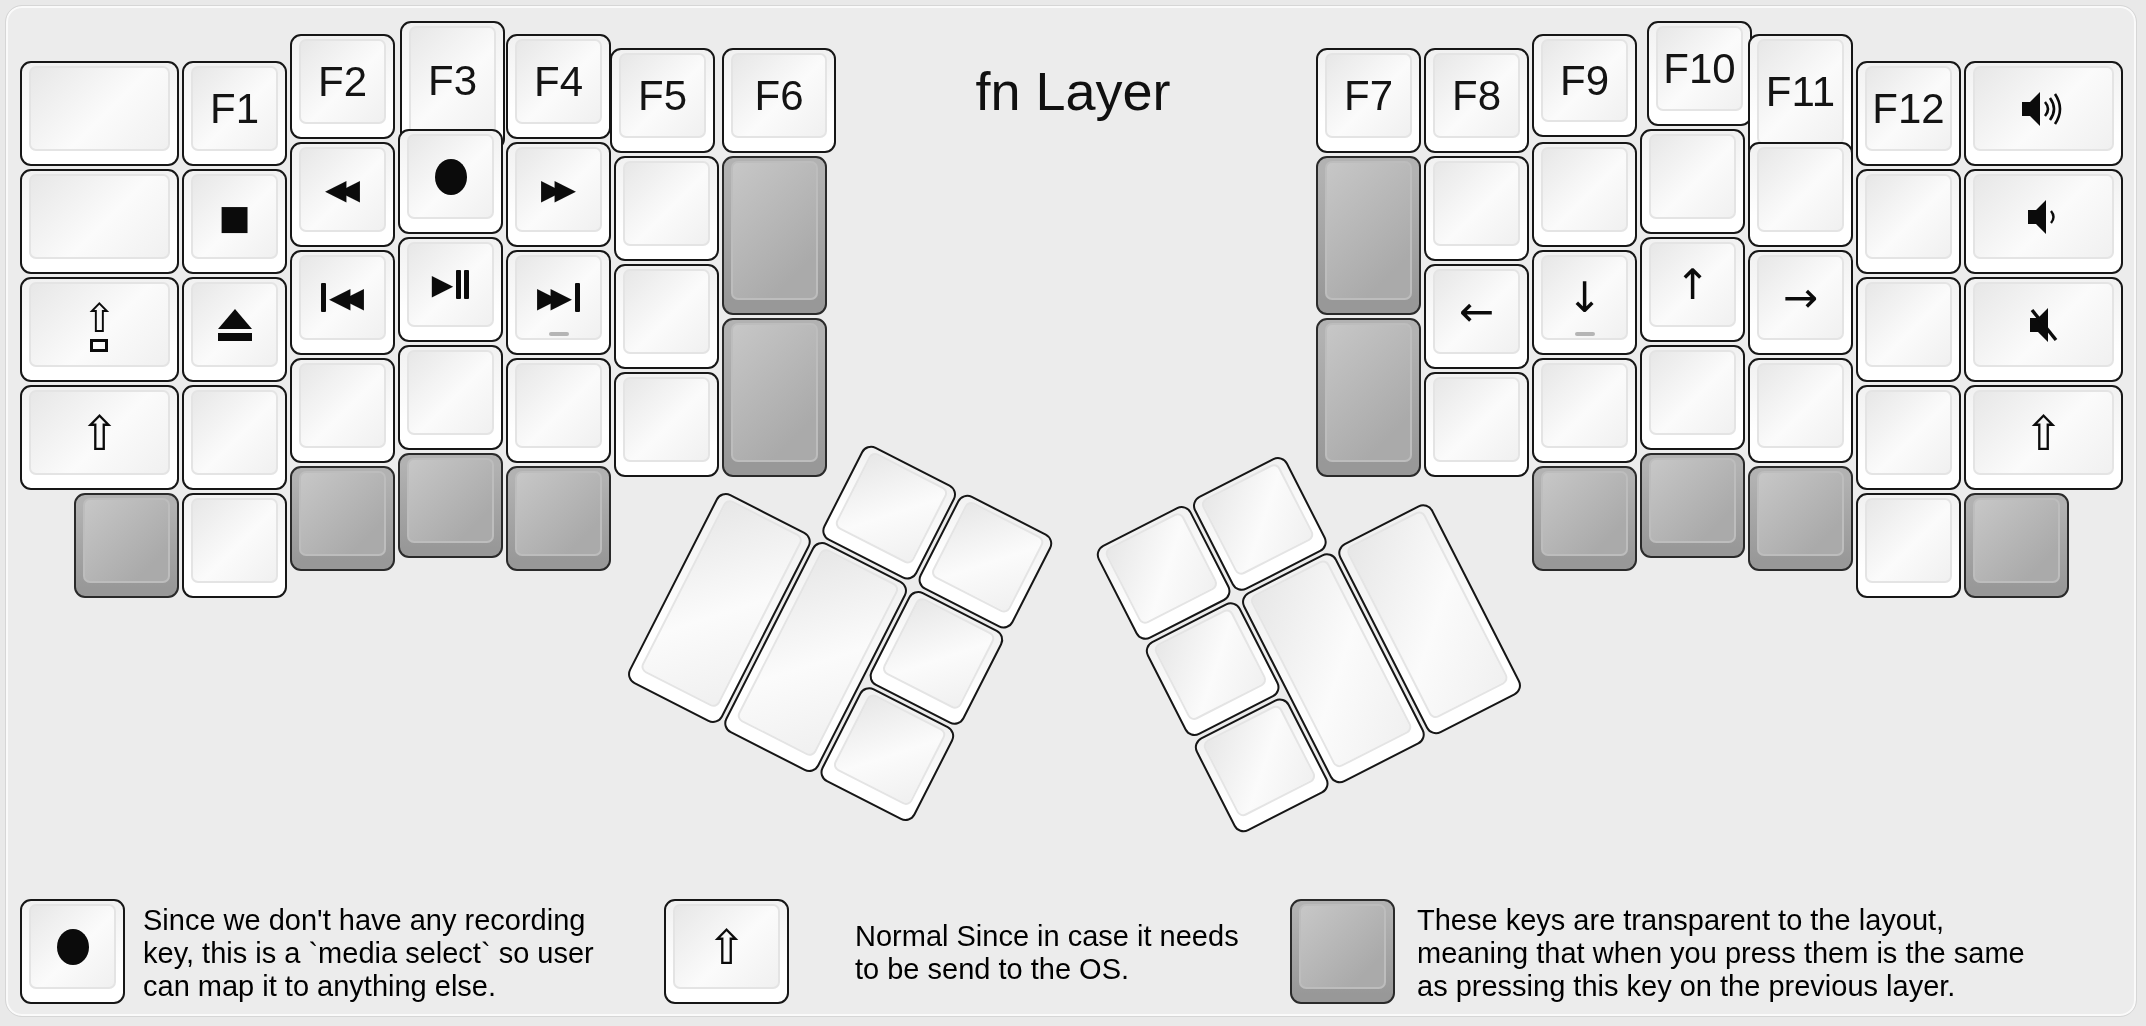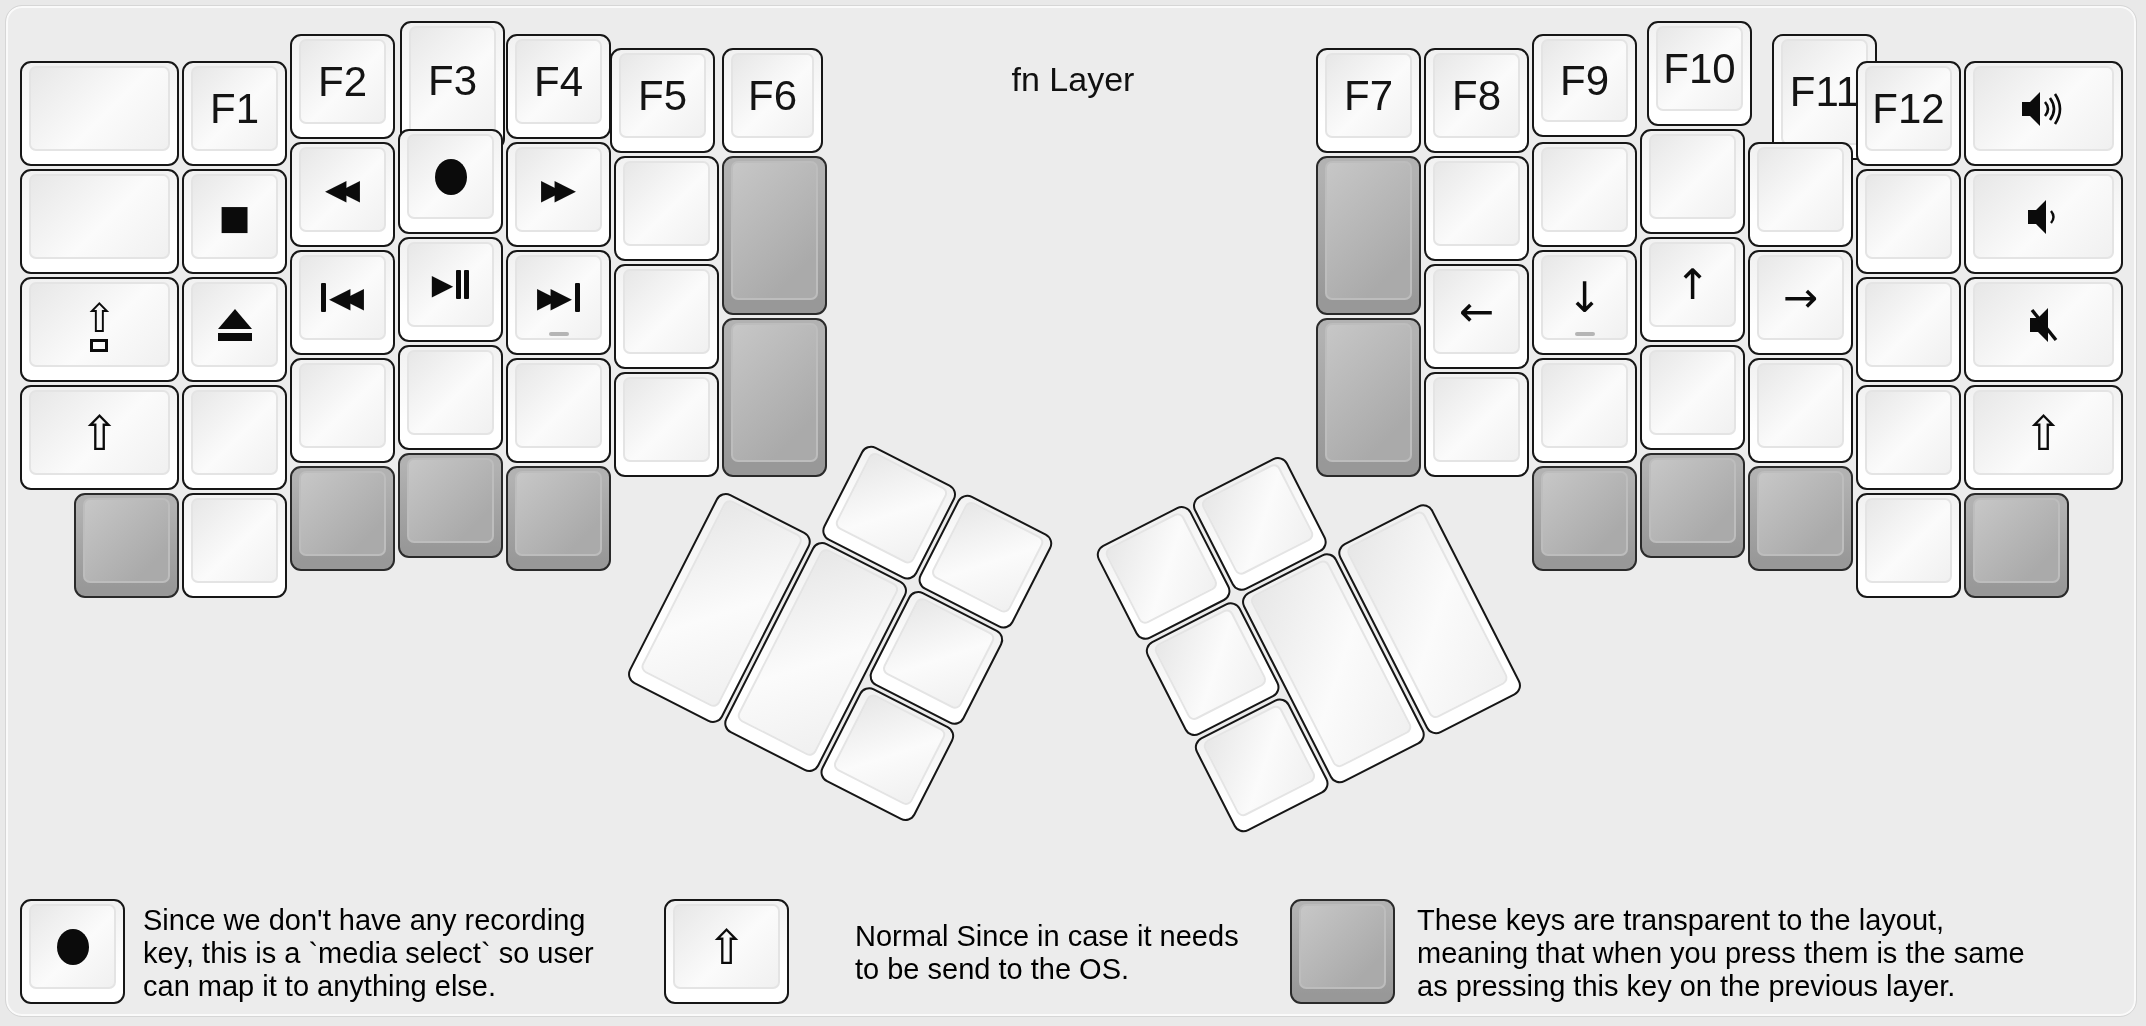--- a/index.html
+++ b/index.html
@@ -1,21 +1,21 @@
 <!DOCTYPE html>
 <html><head>
 <meta charset="utf-8">
 <style>
   html,body{margin:0;padding:0;background:#e4e4e4;}
   .stage{position:relative;width:2146px;height:1026px;background:#e9e9e9;overflow:hidden;
          font-family:"Liberation Sans",sans-serif;}
   .case{position:absolute;left:6px;top:6px;width:2130px;height:1010px;box-sizing:border-box;
         background:#ececec;border:2px solid #fafafa;outline:1px solid #d6d6d6;border-radius:16px;}
   .title{position:absolute;top:60px;left:1073px;transform:translateX(-50%);
-         font-size:34px;font-weight:400;color:#101010;white-space:nowrap;}
+         font-size:54px;font-weight:400;color:#101010;white-space:nowrap;}
 
   .key{position:absolute;box-sizing:border-box;border-radius:11px;}
   .key.white{background:linear-gradient(180deg,#f1f1f1,#ffffff 72%);border:2px solid #161616;}
   .key.gray{background:linear-gradient(180deg,#b2b2b2 10%,#989898 92%);border:2px solid #2a2a2a;}
   .cap{position:absolute;left:7px;right:7px;top:3px;bottom:13px;border-radius:7px;box-sizing:border-box;
        display:flex;align-items:center;justify-content:center;overflow:visible;}
   .white .cap{background:linear-gradient(135deg,#e7e7e7,#fbfbfb 55%,#f0f0f0);border:2px solid #e4e4e4;}
   .gray .cap{background:linear-gradient(135deg,#c7c7c7,#aaaaaa 80%);border:2px solid #bdbdbd;}
 
   .klabel{font-size:42px;color:#141414;}
@@ -157,21 +157,21 @@
       </div>
       <div class="key white" style="left: 614px; top: 156px; width: 105px; height: 105px;">
         <div class="cap"></div>
       </div>
       <div class="key white" style="left: 614px; top: 264px; width: 105px; height: 105px;">
         <div class="cap"></div>
       </div>
       <div class="key white" style="left: 614px; top: 372px; width: 105px; height: 105px;">
         <div class="cap"></div>
       </div>
-      <div class="key white" style="left: 722px; top: 48px; width: 101px; height: 105px; text-decoration: underline;">
+      <div class="key white" style="left: 722px; top: 48px; width: 114px; height: 105px; text-decoration: underline;">
         <div class="cap">
           <span class="klabel">F6</span>
         </div>
       </div>
       <div class="key gray" style="left: 722px; top: 156px; width: 105px; height: 159px;">
         <div class="cap"></div>
       </div>
       <div class="key gray" style="left: 722px; top: 318px; width: 105px; height: 159px;">
         <div class="cap"></div>
       </div>
@@ -243,21 +243,21 @@
         <div class="cap"></div>
       </div>
       <div class="key white" style="left: 1640px; top: 237px; width: 105px; height: 105px;">
         <div class="cap">
           <span class="glyph g-arrow">↑</span>
         </div>
       </div>
       <div class="key white" style="left: 1640px; top: 345px; width: 105px; height: 105px;">
         <div class="cap"></div>
       </div>
-      <div class="key white" style="left: 1748px; top: 34px; width: 105px; height: 126px; margin-left: 24px;">
+      <div class="key white" style="left: 1748px; top: 34px; width: 105px; height: 126px;">
         <div class="cap">
           <span class="klabel">F11</span>
         </div>
       </div>
       <div class="key white" style="left: 1748px; top: 142px; width: 105px; height: 105px;">
         <div class="cap"></div>
       </div>
       <div class="key white" style="left: 1748px; top: 250px; width: 105px; height: 105px;">
         <div class="cap">
           <span class="glyph g-arrow">→</span>

